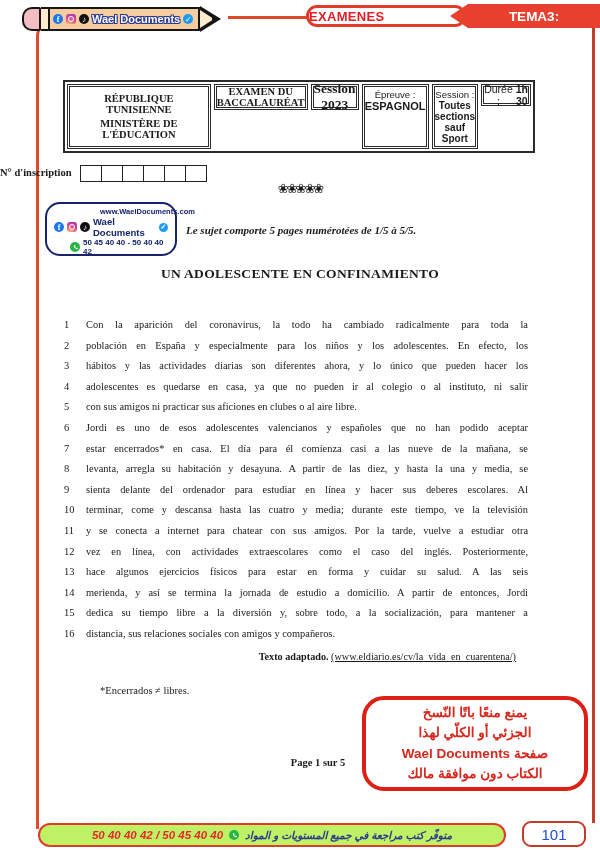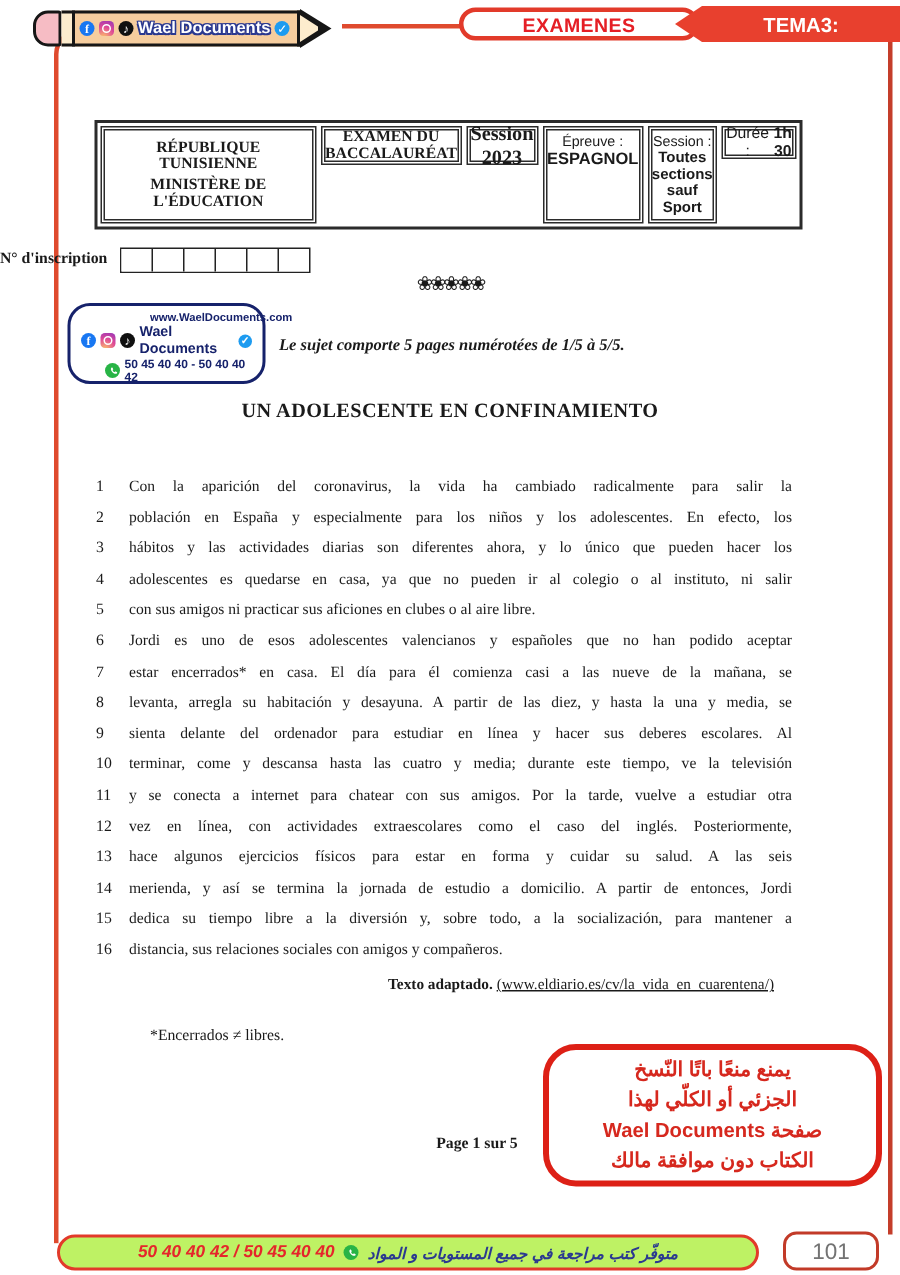--- a/index.html
+++ b/index.html
@@ -34,21 +34,21 @@
   .vc{background:#1d9bf0;color:#fff;}
   .ig{display:inline-flex;align-items:center;justify-content:center;border-radius:3px;flex:none;
     background:radial-gradient(circle at 30% 110%, #fdc468 0%, #df4996 55%, #9b36b7 95%);}
   .ig i{display:block;width:4px;height:4px;border:1.2px solid #fff;border-radius:50%;}
   .wa{background:#28b446;}
   .sz10{width:10px;height:10px;font-size:8px;}
   .sz9{width:9px;height:9px;font-size:7px;}
 
   
   .exam-pill{position:absolute;left:306px;top:5px;width:160px;height:22px;background:#fff;
-    border:3px solid #e23a2a;border-radius:12px;display:flex;align-items:center;justify-content:center;box-sizing:border-box;}
+    border:3px solid #e23a2a;border-radius:12px;display:flex;align-items:center;box-sizing:border-box;}
   .exam-pill span{font-family:"Liberation Sans",sans-serif;font-weight:bold;font-size:13px;color:#e51e25;letter-spacing:.3px;}
   .tema-band{position:absolute;left:468px;top:4px;width:132px;height:24px;background:#e8402e;
     display:flex;align-items:center;justify-content:center;}
   .tema-band span{color:#fff;font-weight:bold;font-family:"Liberation Sans",sans-serif;font-size:13.5px;}
   .tema-arrow{position:absolute;left:450px;top:4px;width:0;height:0;
     border-top:12px solid transparent;border-bottom:12px solid transparent;border-right:18px solid #e8402e;}
 
   
   .hdr{position:absolute;left:63px;top:80px;width:472px;border:2px solid #2b2b2b;padding:2px;
     display:flex;gap:3px;background:#fff;box-sizing:border-box;}
@@ -111,21 +111,21 @@
 
   .pagelabel{position:absolute;left:258px;top:757px;width:120px;text-align:center;font-weight:bold;font-size:10.5px;}
 
   
   .footer{position:absolute;left:38px;top:823px;width:468px;height:24px;border:2.5px solid #e23a2a;
     border-radius:13px;background:#bef264;display:flex;align-items:center;justify-content:center;gap:6px;box-sizing:border-box;font-style:italic;}
   .f-phones{color:#e5262b;font-weight:bold;font-family:"Liberation Sans",sans-serif;font-size:11.5px;}
   .f-arabic{color:#2b3990;font-weight:bold;font-family:"Liberation Sans",sans-serif;font-size:10.5px;}
   .pagenum{position:absolute;left:522px;top:821px;width:64px;height:26px;border:2.5px solid #c23a28;
     border-radius:9px;background:#fff;display:flex;align-items:center;justify-content:center;
-    font-family:"Liberation Sans",sans-serif;font-size:15px;color:#737373;box-sizing:border-box;}
+    font-family:"Liberation Sans",sans-serif;font-size:15px;color:#1d4ed8;box-sizing:border-box;}
 </style>
 </head>
 <body>
 
 <div class="line-left"></div>
 <div class="line-right"></div>
 <div class="connector"></div>
 
 <div class="pencil">
   <div class="eraser"></div>
@@ -224,21 +224,21 @@
   </div>
 </div>
 
 <div class="notice">Le sujet comporte 5 pages numérotées de 1/5 à 5/5.</div>
 
 <div class="title">UN ADOLESCENTE EN CONFINAMIENTO</div>
 
 <div class="textbody">
   <div class="bline">
     <span class="bnum">1</span>
-    <span class="btxt">Con la aparición del coronavirus, la vida ha cambiado radicalmente para salir la</span>
+    <span class="btxt">Con la aparición del coronavirus, la todo ha cambiado radicalmente para toda la</span>
   </div>
 
   <div class="bline">
     <span class="bnum">2</span>
     <span class="btxt">población en España y especialmente para los niños y los adolescentes. En efecto, los</span>
   </div>
 
   <div class="bline">
     <span class="bnum">3</span>
     <span class="btxt">hábitos y las actividades diarias son diferentes ahora, y lo único que pueden hacer los</span>

